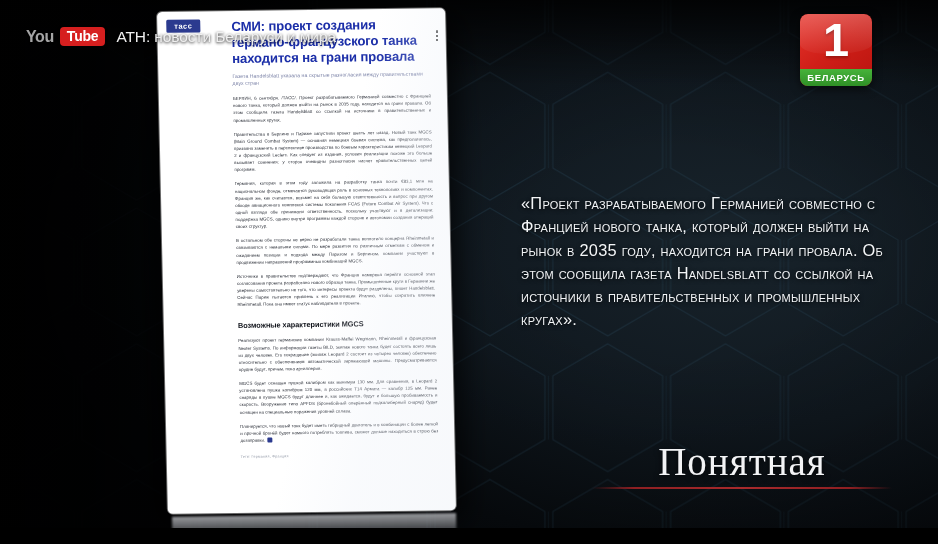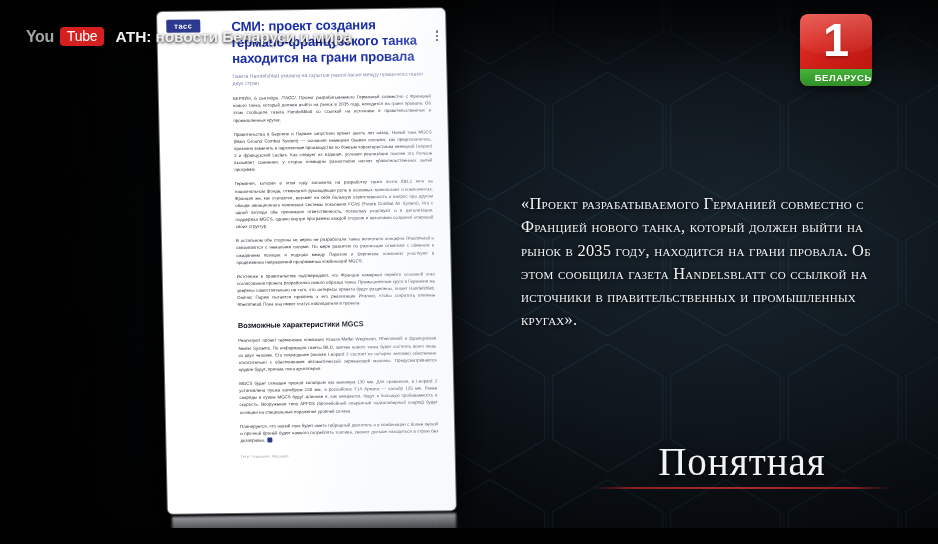--- a/index.html
+++ b/index.html
@@ -42,26 +42,26 @@
     position:absolute; left:26px; top:27px;
     display:flex; align-items:center; gap:6px;
     z-index:30;
   }
   #yt-word {
     color:#c9c9c9; font-size:16px; font-weight:700; letter-spacing:-.4px;
     text-shadow:0 1px 2px rgba(0,0,0,.9);
     opacity:.82;
   }
   #yt-tube {
-    background:#d61f1f; color:#fff; font-size:14px; font-weight:400;
+    background:#d61f1f; color:#fff; font-size:14px; font-weight:700;
     padding:1px 7px 2px; border-radius:4px; letter-spacing:-.2px;
     box-shadow:0 1px 3px rgba(0,0,0,.7);
   }
   #yt-channel {
-    color:#efefef; font-size:15.5px; font-weight:700; letter-spacing:-.1px;
+    color:#efefef; font-size:15.5px; font-weight:400; letter-spacing:-.1px;
     margin-left:5px; white-space:nowrap;
     text-shadow:0 1px 3px rgba(0,0,0,.95);
   }
 
   
   #b1-logo {
     position:absolute; right:66px; top:14px;
     width:72px; height:72px; border-radius:8px;
     overflow:hidden; z-index:30;
     box-shadow:0 3px 10px rgba(0,0,0,.6);
@@ -75,21 +75,21 @@
   #b1-num {
     position:absolute; left:0; top:-3px; width:100%; height:56px;
     display:flex; align-items:center; justify-content:center;
     color:#fff; font-family:"Liberation Sans", sans-serif;
     font-size:47px; font-weight:700; line-height:1;
     text-shadow:0 2px 3px rgba(0,0,0,.25);
   }
   #b1-band {
     position:absolute; left:0; bottom:0; width:100%; height:17px;
     background:linear-gradient(180deg, #46b33a 0%, #2f8f26 100%);
-    display:flex; align-items:center; justify-content:flex-end;
+    display:flex; align-items:center; justify-content:center;
   }
   #b1-band span {
     color:#fff; font-size:9.5px; font-weight:700; letter-spacing:.6px;
   }
 
   
   #doc-wrap {
     position:absolute; left:157px; top:12px;
     width:288px; height:502px;
     z-index:20;
@@ -162,21 +162,21 @@
   }
   #doc-shareicon {
     display:inline-block; width:5px; height:5px; background:#2b3a8f;
     vertical-align:-1px; margin-left:2px; border-radius:1px;
   }
 
   
   #quote {
     position:absolute; left:521px; top:192px; width:380px;
     z-index:25;
-    font-family:Liberation Serif, serif;
+    font-family:Liberation Sans, sans-serif;
     color:#f3f5f7;
     font-size:16.4px;
     line-height:1.42;
     letter-spacing:.25px;
     font-variant:small-caps;
     text-shadow:0 1px 4px rgba(0,0,0,.85);
   }
 
   
   #prog-logo {

